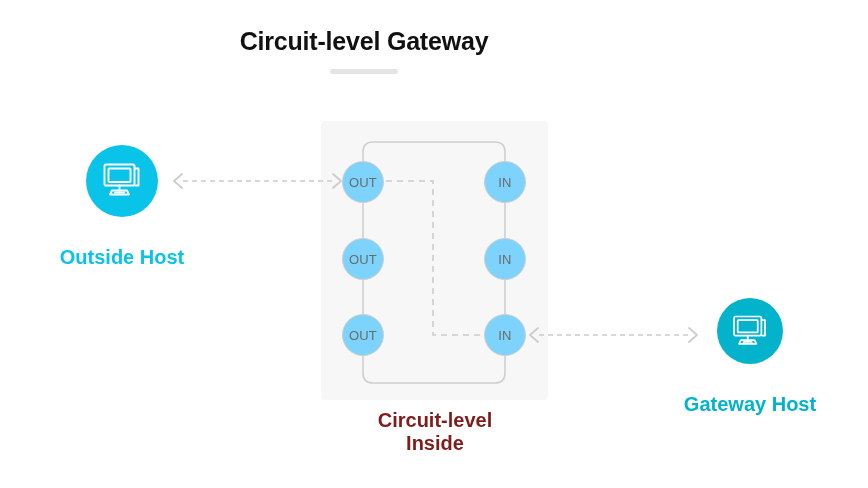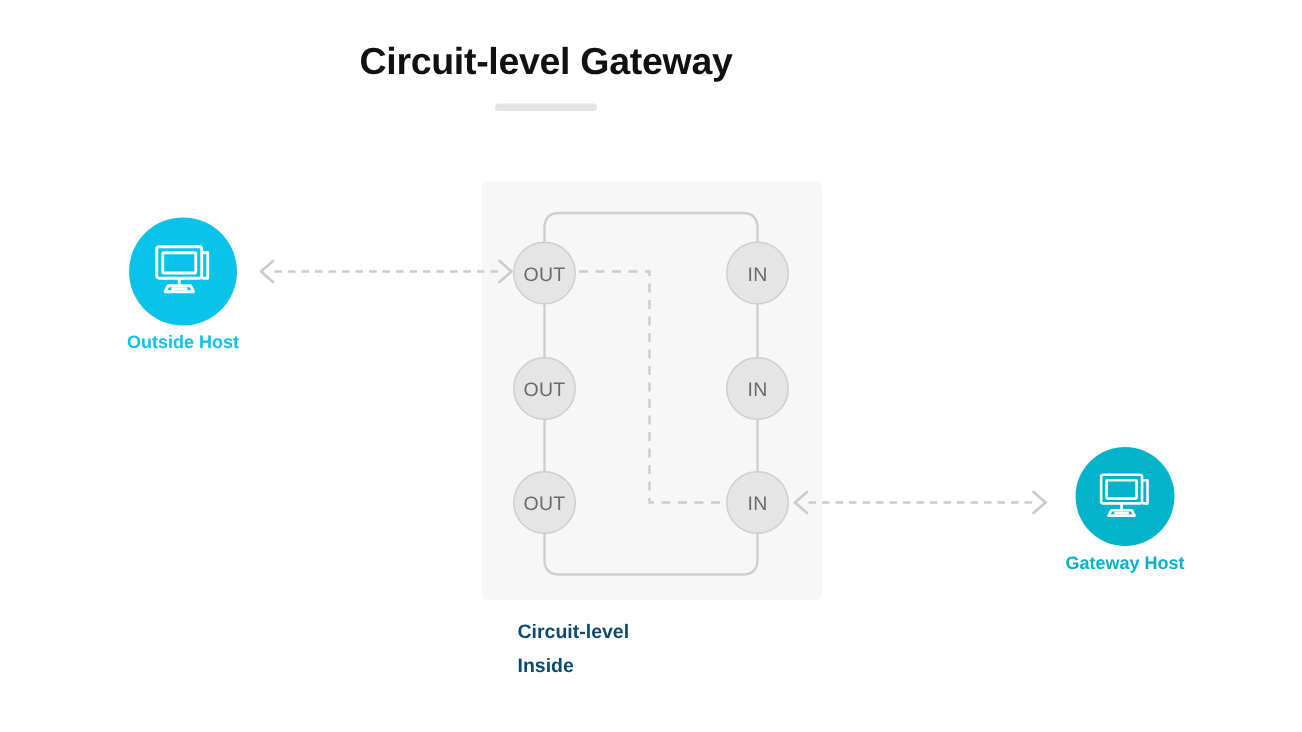--- a/index.html
+++ b/index.html
@@ -45,23 +45,23 @@
     text-align: center;
   }
   .host-circle {
     border-radius: 50%;
     display: flex;
     align-items: center;
     justify-content: center;
     margin: 0 auto;
   }
   .host-label {
-    font-size: 12px;
+    font-size: 20px;
     font-weight: bold;
-    margin-top: 4px;
+    margin-top: 29px;
     white-space: nowrap;
   }
 
   #host-outside { left: 32px; top: 145px; width: 180px; }
   #host-outside .host-circle { width: 72px; height: 72px; background: #0ac3e9; }
   #host-outside .host-label { color: #0ac3e9; }
 
   #host-inside { left: 660px; top: 298px; width: 180px; }
   #host-inside .host-circle { width: 66px; height: 66px; background: #03b3cc; }
   #host-inside .host-label { color: #03b3cc; }
@@ -74,33 +74,34 @@
     width: 227px;
     height: 279px;
     background: #f7f7f7;
     border-radius: 4px;
   }
   #gateway-caption {
     position: absolute;
     left: 345px;
     top: 409px;
     width: 180px;
-    font-size: 13px;
+    text-align: center;
+    font-size: 20px;
     font-weight: bold;
-    color: #0c4a6e;
+    color: #7f1d1d;
     line-height: 23px;
   }
 
   
   .node {
     position: absolute;
     width: 42px;
     height: 42px;
     border-radius: 50%;
-    background: #e5e5e5;
+    background: #7dd3fc;
     border: 1.4px solid #cfcfcf;
     box-sizing: border-box;
     display: flex;
     align-items: center;
     justify-content: center;
     font-size: 13px;
     color: #6b6b6b;
     letter-spacing: 0.2px;
   }
 

